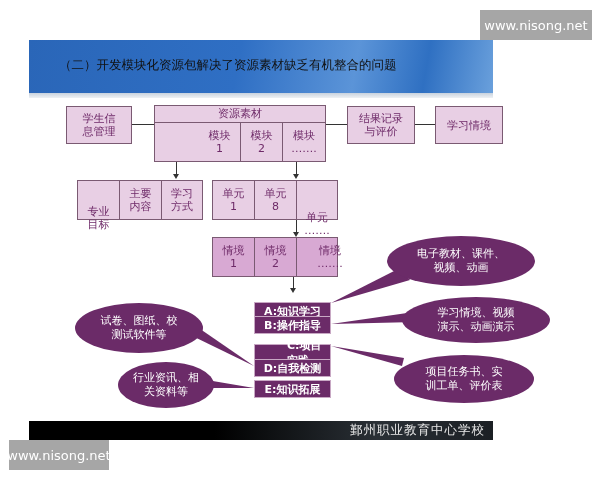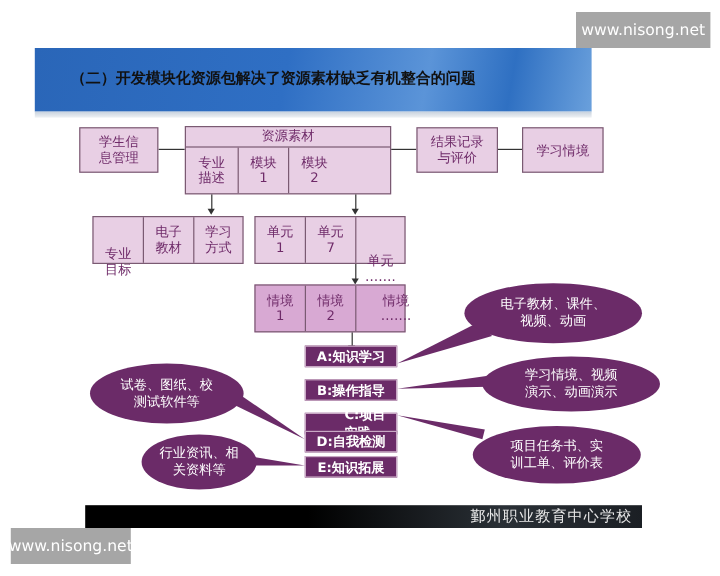--- a/index.html
+++ b/index.html
@@ -3,24 +3,24 @@
 <meta charset="utf-8">
 <style>
   * { box-sizing: border-box; margin: 0; padding: 0; }
   body { width: 600px; height: 480px; background: #ffffff; position: relative; overflow: hidden;
          font-family: "DejaVu Sans", "Liberation Sans", sans-serif; }
   .wm { position: absolute; background: #a6a6a6; color: #fff; font-size: 13px; display: flex; align-items: center; justify-content: center; }
   .wm-top { left: 480px; top: 10px; width: 112px; height: 30px; }
   .wm-bot { left: 9px; top: 440px; width: 100px; height: 30px; }
   .header { position: absolute; left: 29px; top: 40px; width: 464px; height: 53px;
             background: linear-gradient(100deg, #2a66b8 0%, #2f6fc4 45%, #5b94d8 70%, #2f70c2 85%, #6aa0dc 100%); }
-  .header-title { position: absolute; left: 30px; top: 17px; font-size: 12.5px; color: #111; font-weight: bold; white-space: nowrap; text-align: right; }
+  .header-title { position: absolute; left: 30px; top: 17px; font-size: 12.5px; color: #111; font-weight: normal; white-space: nowrap; text-align: right; }
   .header-bar { position: absolute; left: 29px; top: 93px; width: 464px; height: 5px; background: linear-gradient(#c8d2de, #eef1f4); }
   .footer { position: absolute; left: 29px; top: 421px; width: 464px; height: 19px;
-            background: linear-gradient(90deg, #000 0%, #000 40%, #2a3036 75%, #1b1f24 100%); margin-left: 42px; }
+            background: linear-gradient(90deg, #000 0%, #000 40%, #2a3036 75%, #1b1f24 100%); }
   .footer-text { position: absolute; right: 8px; top: 1px; color: #e8e8e8; font-size: 12.5px; letter-spacing: 1px; }
 
   .box { position: absolute; background: #e8cfe4; border: 1px solid #7a5a72; color: #6e2a68;
          font-size: 11px; line-height: 13px; text-align: center; display: flex; align-items: center; justify-content: center; }
   .box.dark { background: #d8a9d3; }
   .cell { position: absolute; border-right: 1px solid #7a5a72; display: flex; align-items: center; justify-content: center;
           text-align: center; font-size: 11px; line-height: 13px; color: #6e2a68; }
   .cell:last-child { border-right: none; }
   .line { position: absolute; background: #333; }
   .arrow { position: absolute; width: 0; height: 0; border-left: 3px solid transparent; border-right: 3px solid transparent; border-top: 5px solid #333; }
@@ -45,28 +45,28 @@
 <div class="line" style="left:325px;top:124px;width:22px;height:1px;"></div>
 <div class="line" style="left:415px;top:124px;width:20px;height:1px;"></div>
 
 <div class="box" style="left:66px;top:106px;width:66px;height:38px;">
   <span style="width:40px;display:block;">学生信息管理</span>
 </div>
 
 <div class="box" style="left:154px;top:105px;width:172px;height:57px;display:block;">
   <div style="height:17px;line-height:16px;border-bottom:1px solid #7a5a72;text-align:center;">资源素材</div>
   <div style="position:relative;height:38px;">
-    <div class="cell" style="left:0;top:0;width:44px;height:38px;">
-        <span style="width:24px;display:block;">专业描述</span>
-      </div>
     <div class="cell" style="left:44px;top:0;width:42px;height:38px;">
         <span style="width:24px;display:block;">模块 1</span>
       </div>
     <div class="cell" style="left:86px;top:0;width:42px;height:38px;">
         <span style="width:24px;display:block;text-align:center;">模块 2</span>
+      </div>
+    <div class="cell" style="left:128px;top:0;width:42px;height:38px;border-right:none;">
+        <span style="width:34px;display:block;">模块 …….</span>
       </div>
   </div>
 </div>
 
 <div class="box" style="left:347px;top:106px;width:68px;height:38px;">
   <span style="width:48px;display:block;">结果记录与评价</span>
 </div>
 <div class="box" style="left:435px;top:106px;width:68px;height:38px;">
   <span style="width:48px;display:block;">学习情境</span>
 </div>
@@ -74,33 +74,33 @@
 <div class="line" style="left:176px;top:162px;width:1px;height:14px;"></div>
 <div class="arrow" style="left:173px;top:174px;"></div>
 <div class="line" style="left:296px;top:162px;width:1px;height:14px;"></div>
 <div class="arrow" style="left:293px;top:174px;"></div>
 
 <div class="box" style="left:77px;top:180px;width:126px;height:40px;display:block;">
   <div class="cell" style="left:0;top:0;width:42px;height:38px;">
       <span style="width:24px;display:block;margin-top:36px;">专业目标</span>
     </div>
   <div class="cell" style="left:42px;top:0;width:42px;height:38px;">
-      <span style="width:24px;display:block;">电子教材</span>
+      <span style="width:24px;display:block;">主要内容</span>
     </div>
   <div class="cell" style="left:84px;top:0;width:40px;height:38px;border-right:none;justify-content:center;">
       <span style="width:24px;display:block;">学习方式</span>
     </div>
 </div>
 
 <div class="box" style="left:212px;top:180px;width:126px;height:40px;display:block;">
   <div class="cell" style="left:0;top:0;width:42px;height:38px;">
       <span style="width:24px;display:block;">单元 1</span>
     </div>
   <div class="cell" style="left:42px;top:0;width:42px;height:38px;">
-      <span style="width:24px;display:block;">单元 7</span>
+      <span style="width:24px;display:block;">单元 8</span>
     </div>
   <div class="cell" style="left:84px;top:0;width:40px;height:38px;border-right:none;">
       <span style="width:34px;display:block;margin-top:48px;">单元 …….</span>
     </div>
 </div>
 
 <div class="line" style="left:296px;top:220px;width:1px;height:14px;"></div>
 <div class="arrow" style="left:293px;top:232px;"></div>
 
 <div class="box dark" style="left:212px;top:237px;width:126px;height:40px;display:block;">
@@ -119,21 +119,21 @@
 <div class="arrow" style="left:290px;top:288px;"></div>
 
 <svg class="tails" width="600" height="480">
   <polygon points="331,303 400,268 410,280" fill="#6b2b68"></polygon>
   <polygon points="331,324 414,312 416,322" fill="#6b2b68"></polygon>
   <polygon points="331,346 404,358 402,366" fill="#6b2b68"></polygon>
   <polygon points="254,366 180,330 190,322" fill="#6b2b68"></polygon>
   <polygon points="254,388 195,378 197,388" fill="#6b2b68"></polygon>
 </svg>
 
-<div class="stack-item" style="top:288px;">A:知识学习</div>
+<div class="stack-item" style="top:302px;">A:知识学习</div>
 <div class="stack-item" style="top:316px;">B:操作指导</div>
 <div class="stack-item" style="top:344px;padding-left:32px;">C:项目实践</div>
 <div class="stack-item" style="top:359px;">D:自我检测</div>
 <div class="stack-item" style="top:380px;">E:知识拓展</div>
 
 <div class="bubble" style="left:387px;top:236px;width:148px;height:50px;">
   <span style="width:96px;display:block;">电子教材、课件、视频、动画</span>
 </div>
 <div class="bubble" style="left:402px;top:297px;width:148px;height:46px;">
   <span style="width:84px;display:block;">学习情境、视频演示、动画演示</span>

